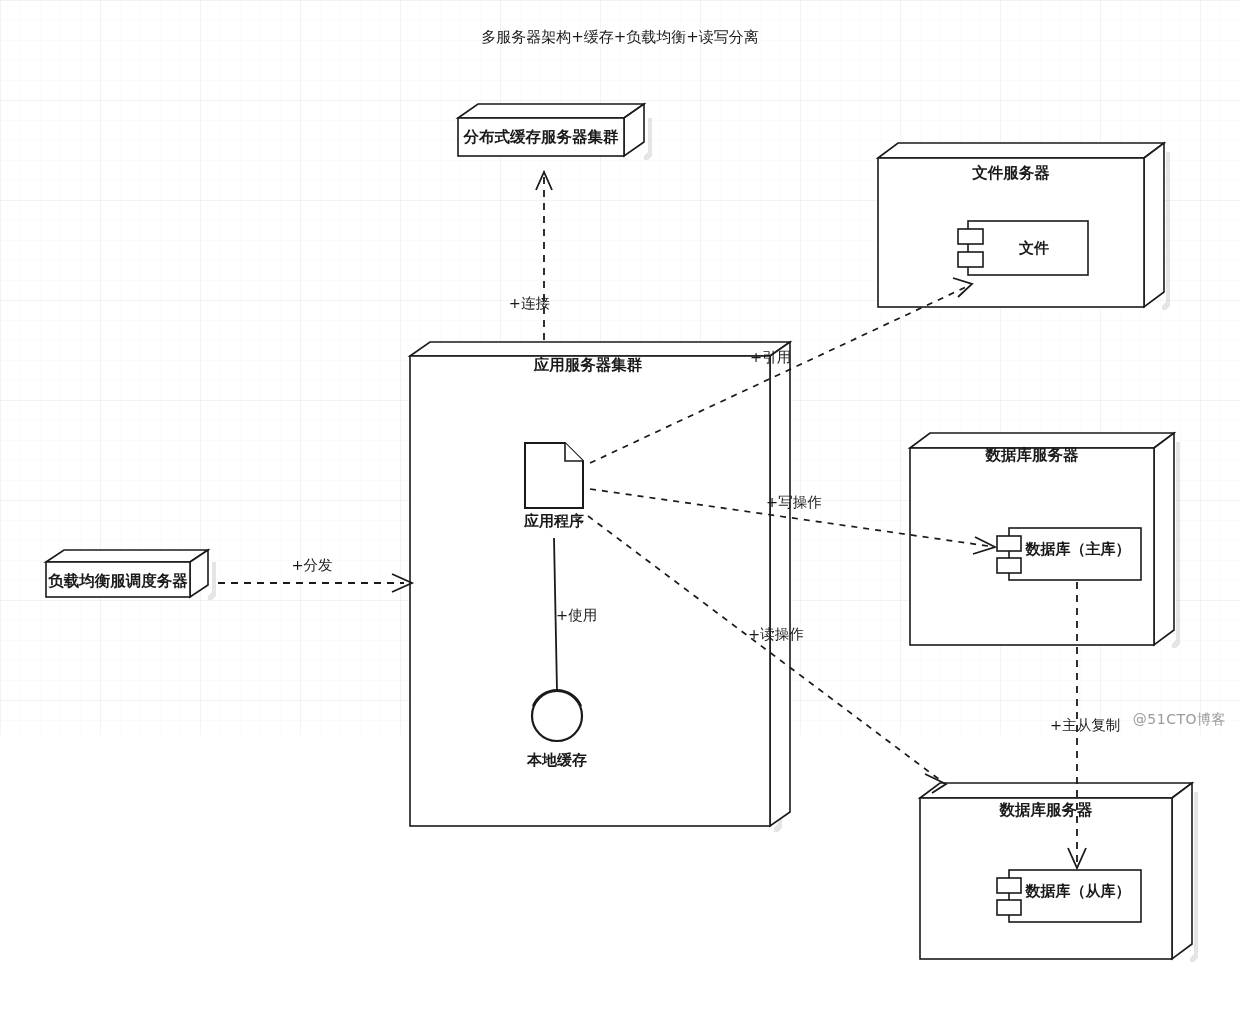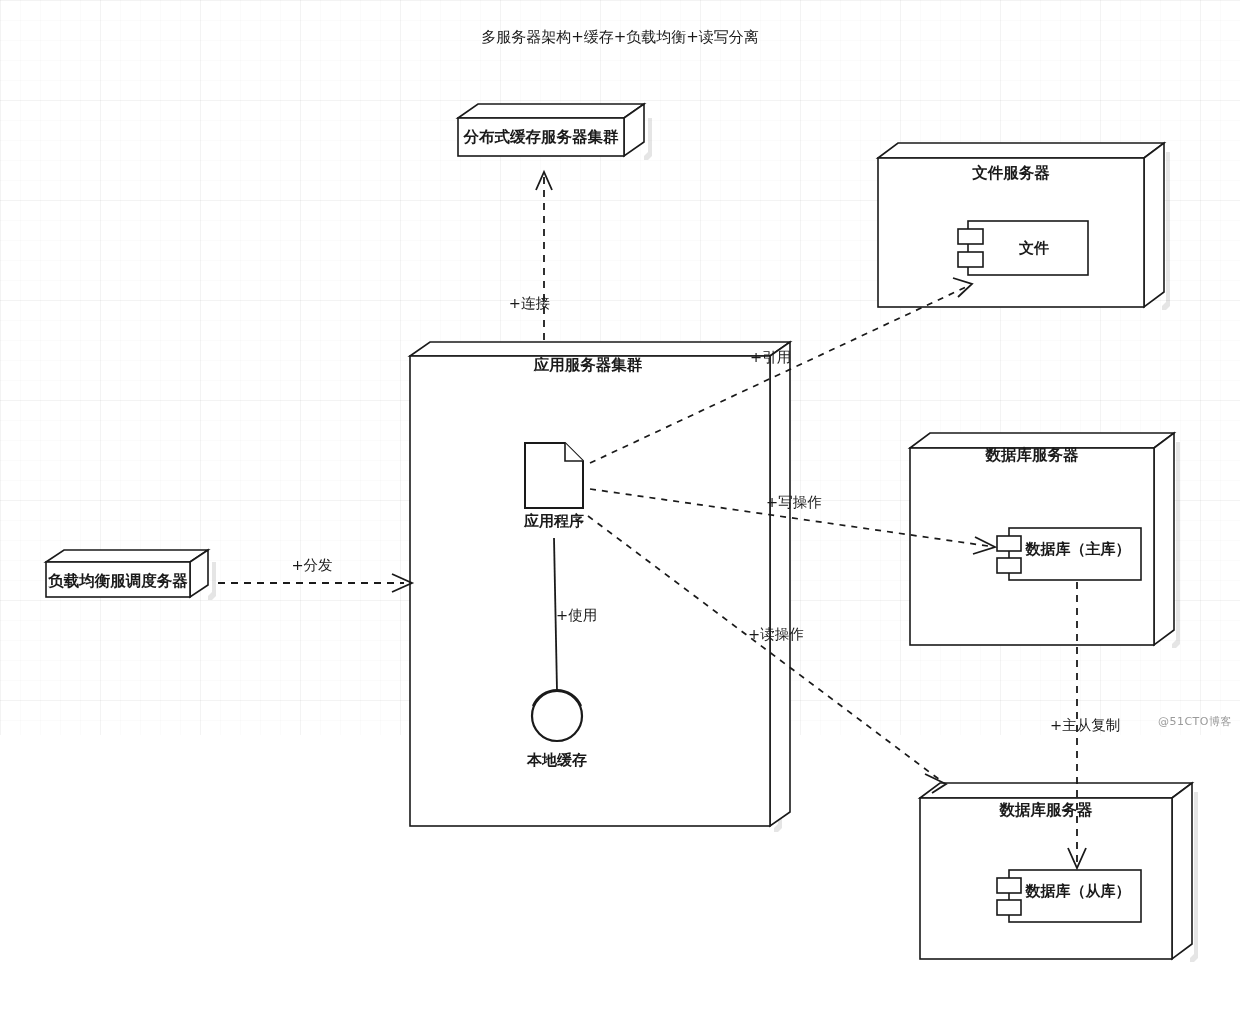--- a/index.html
+++ b/index.html
@@ -115,23 +115,23 @@
   }
   .t-elem {
     font-size: 15px;
     font-weight: bold;
   }
   .t-edge {
     font-size: 14.5px;
   }
   .watermark {
     position: absolute;
-    right: 8px;
+    right: 14px;
     bottom: 6px;
-    font-size: 11px;
+    font-size: 14px;
     color: #9a9a9a;
     letter-spacing: 0.5px;
     font-family: "DejaVu Sans", "Liberation Sans", sans-serif;
   }
 </style>
 </head>
 <body>
 
 <div id="canvas">
 

